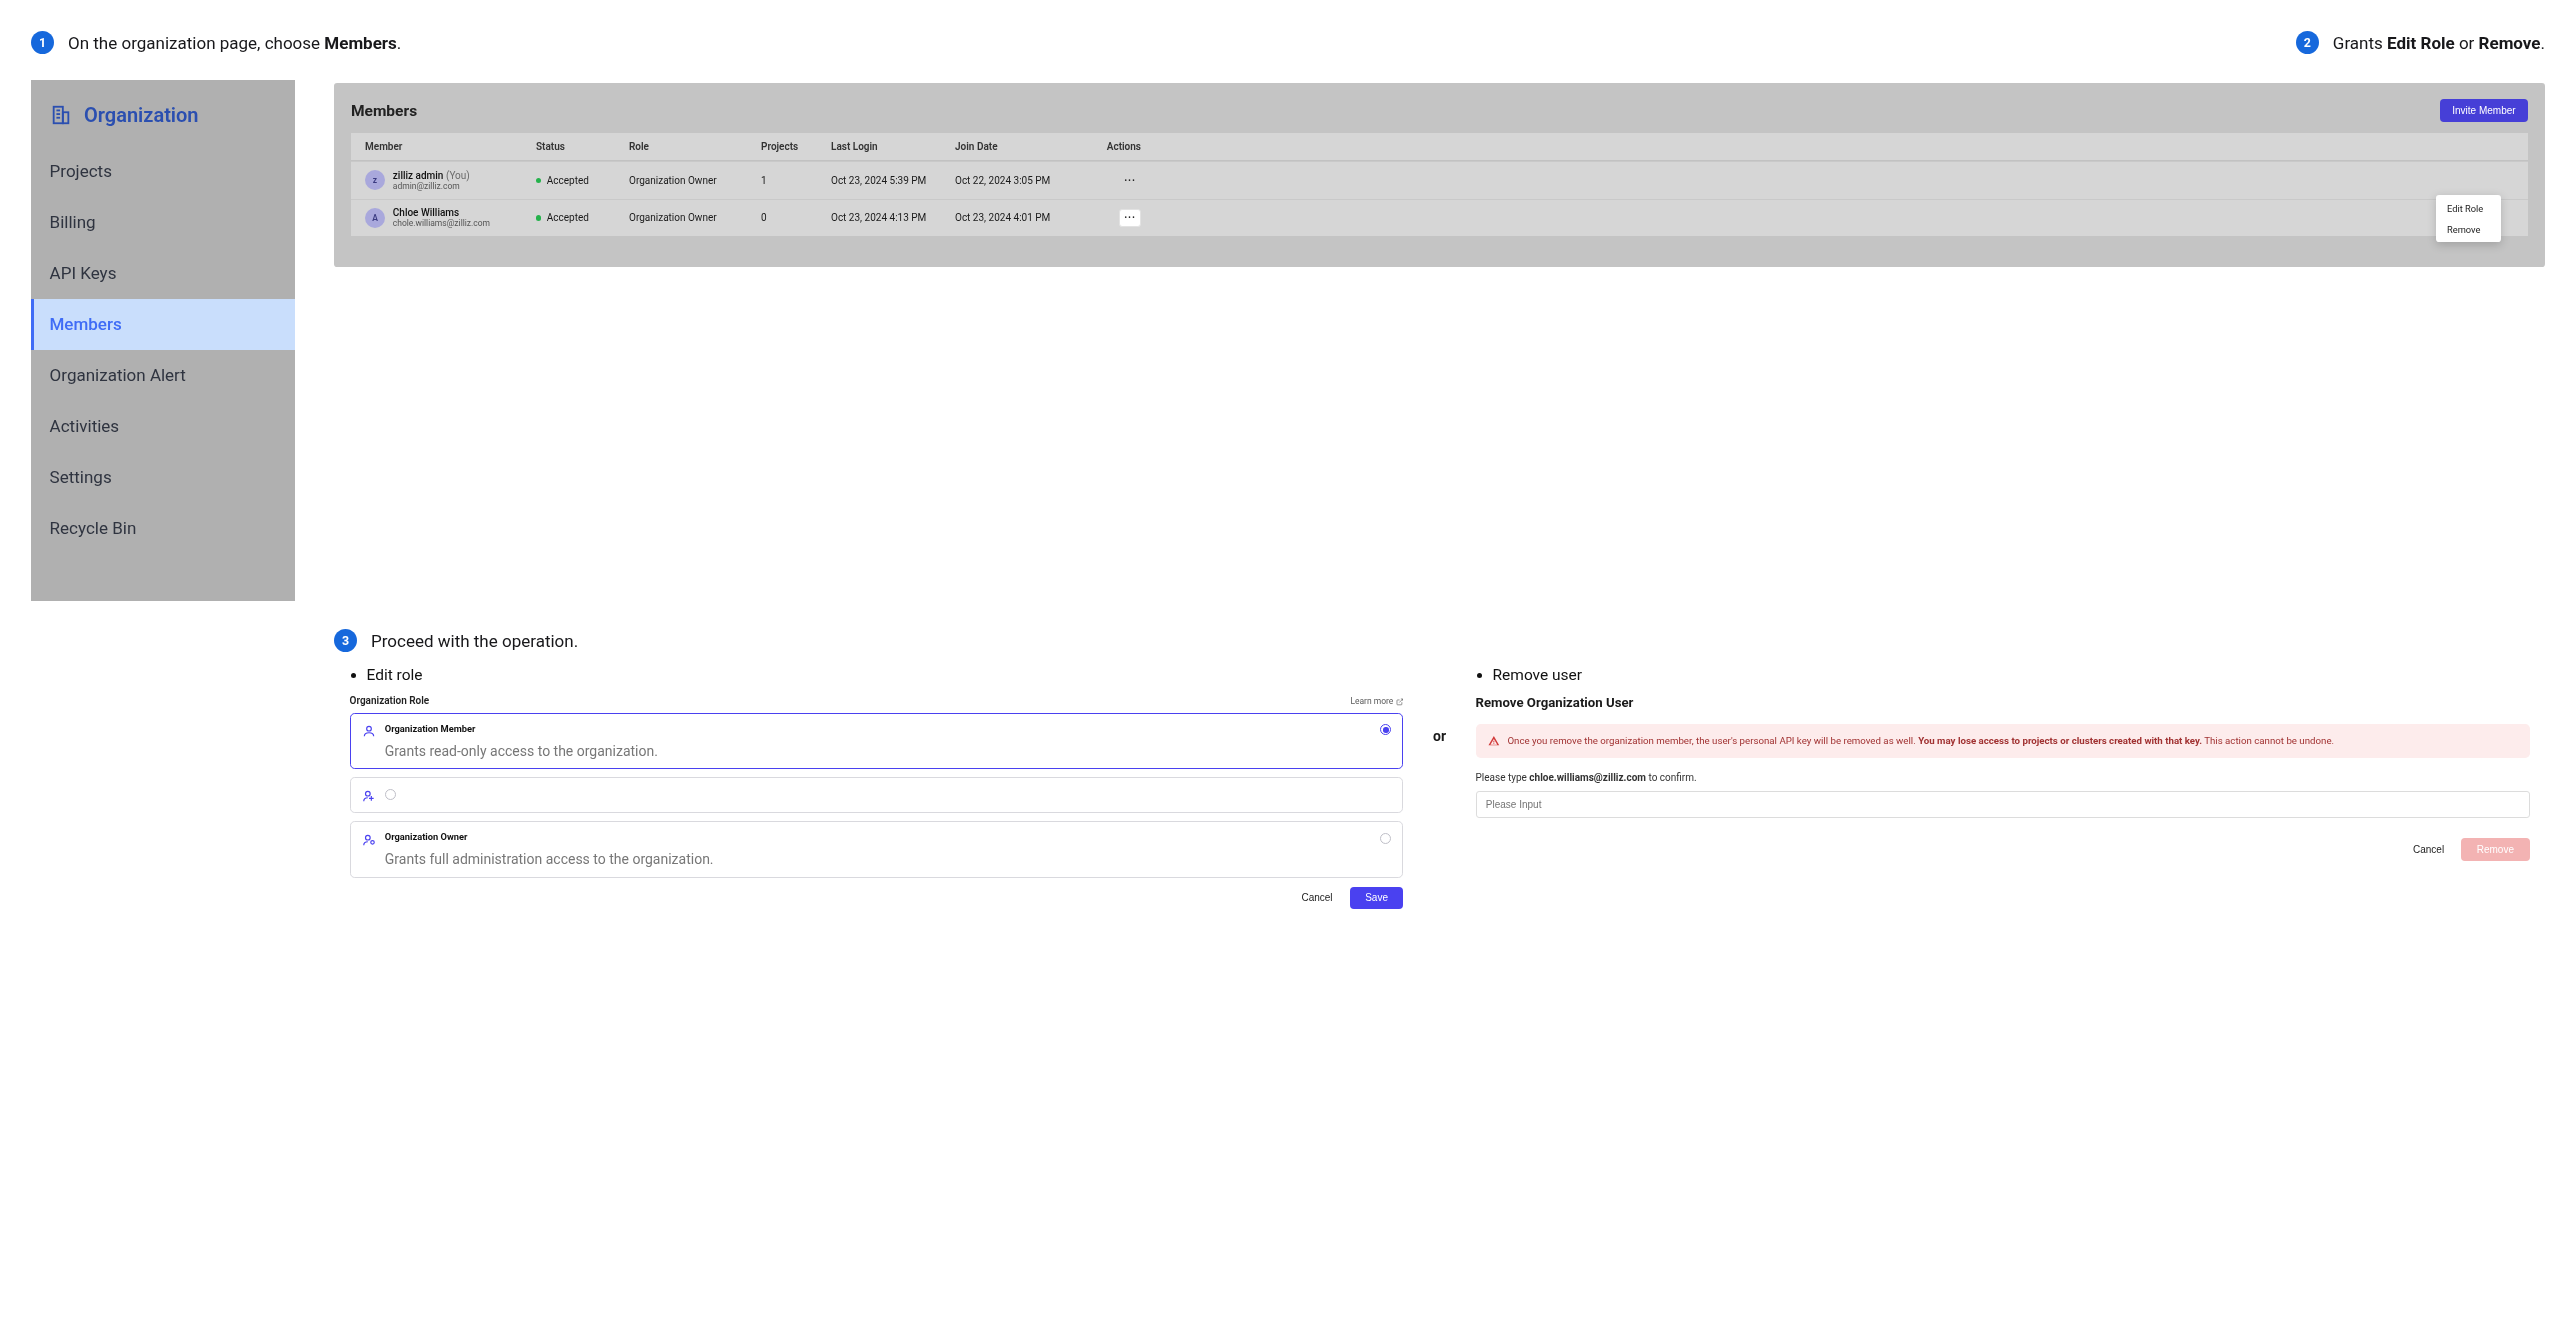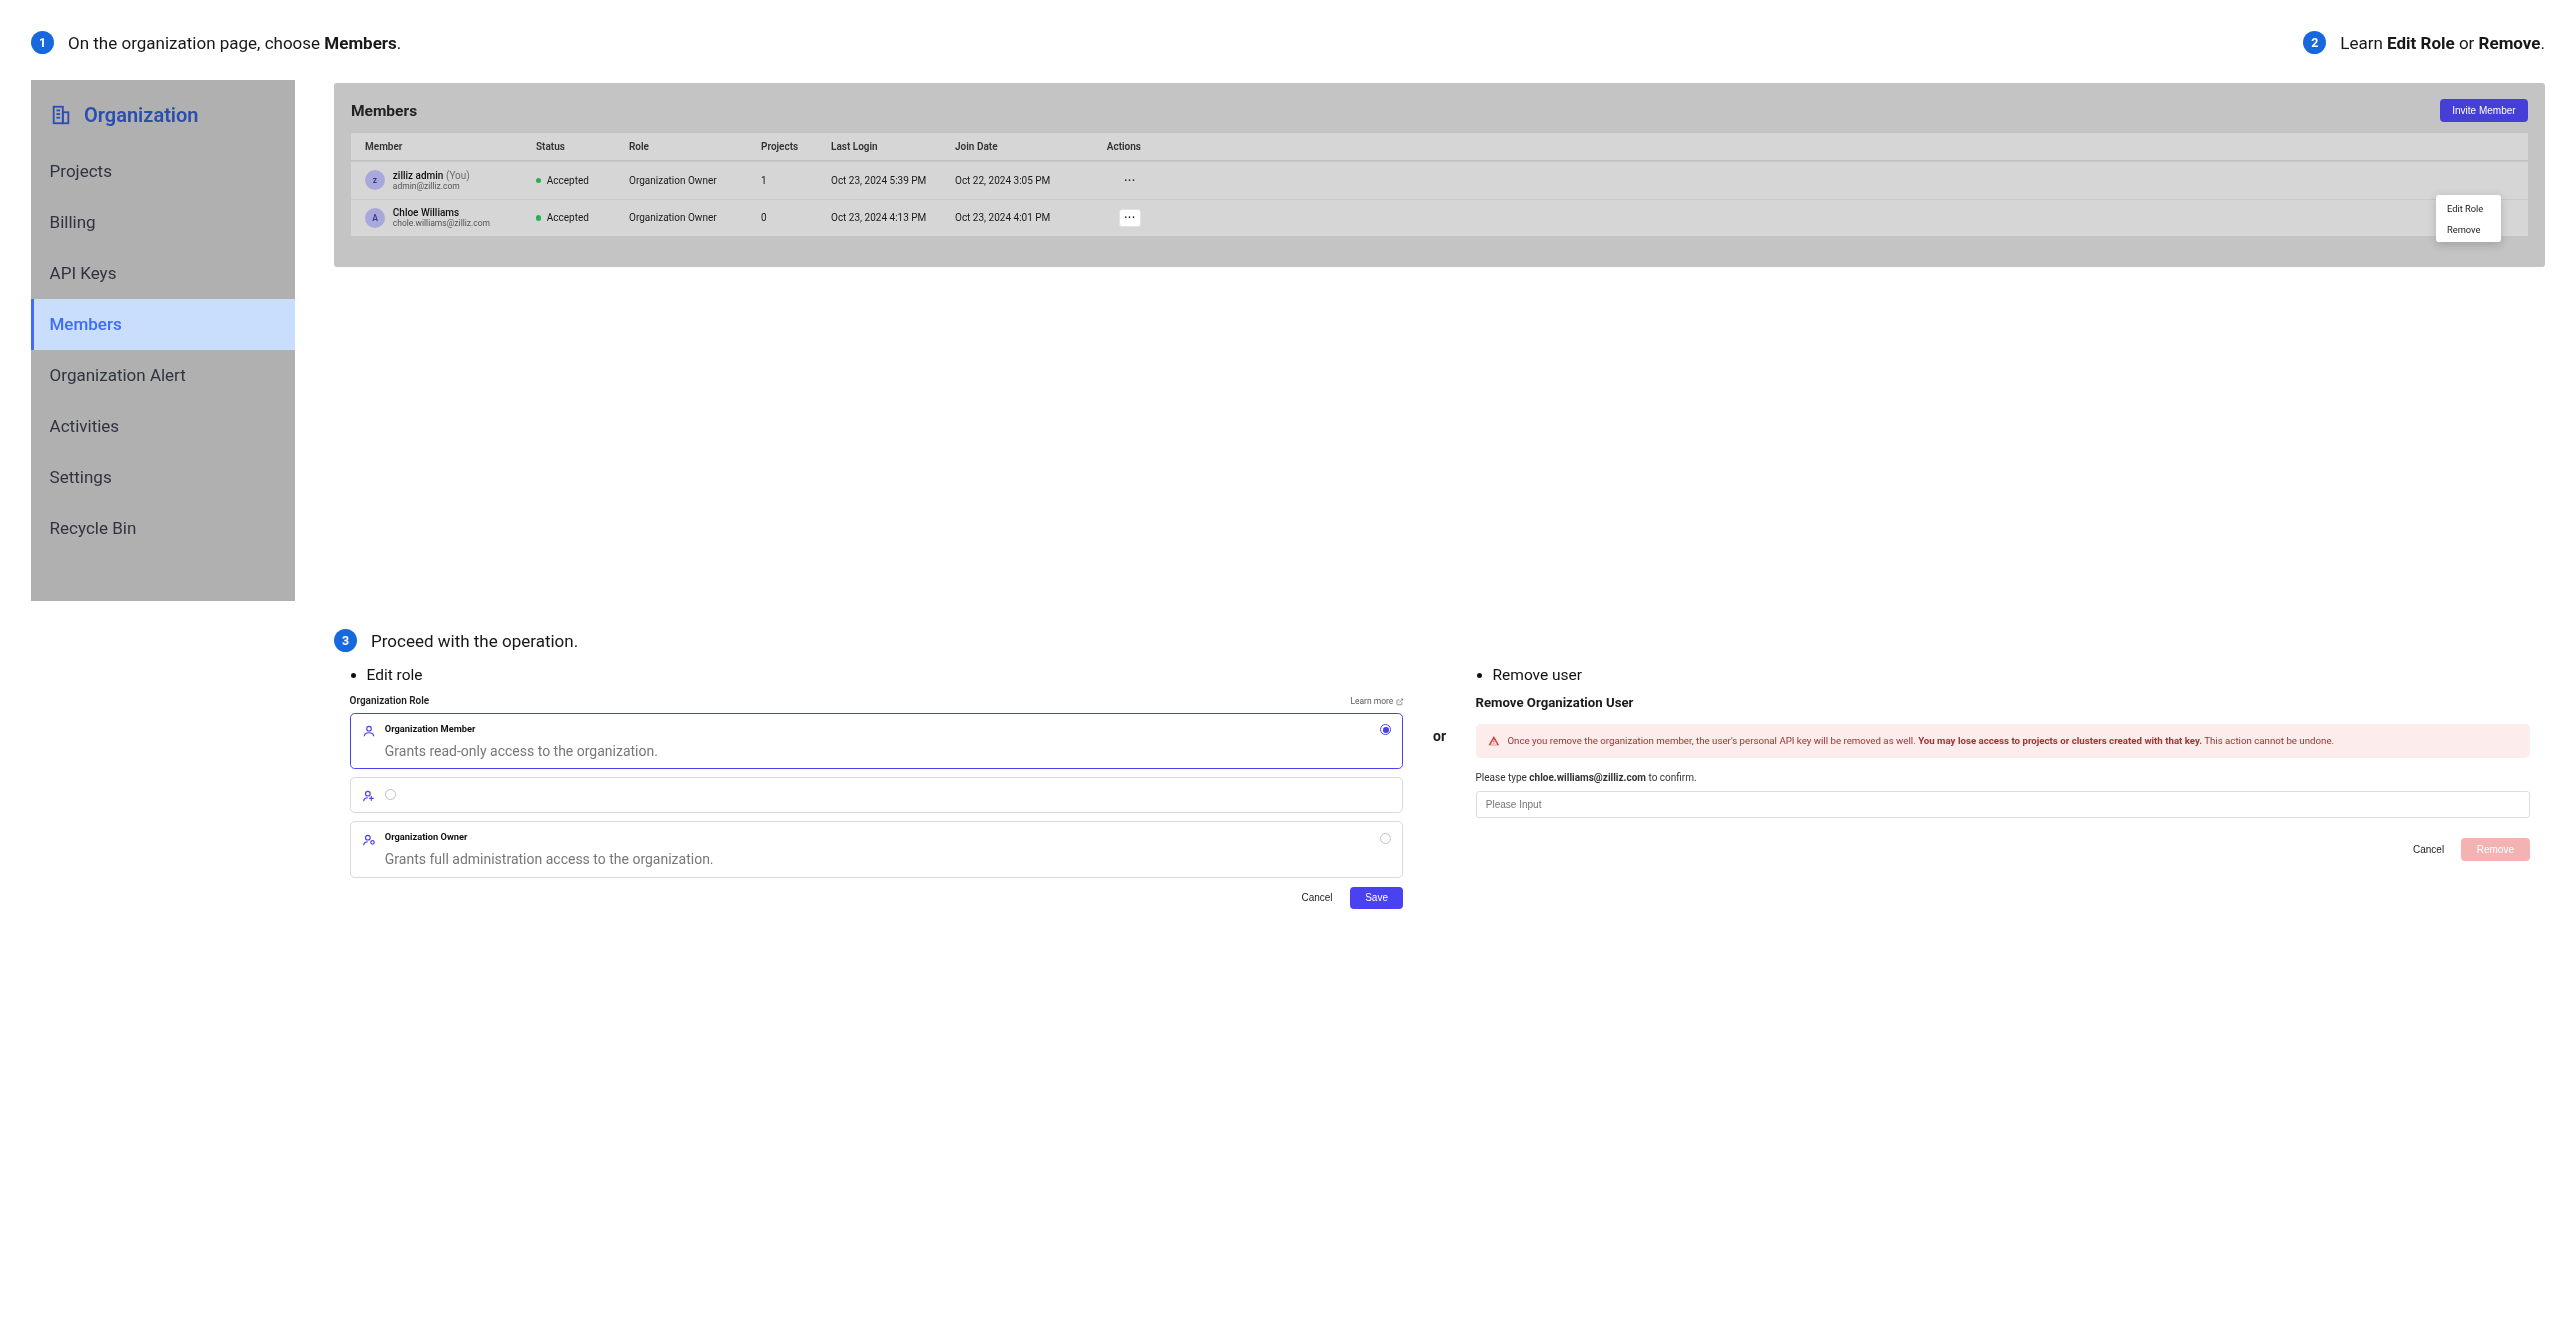--- a/index.html
+++ b/index.html
@@ -160,21 +160,21 @@
 <div style="display:flex; justify-content:space-between; align-items:center; margin-bottom:12.4px;">
   <div class="step-row">
     <div class="step-badge">1</div>
     <div class="step-text">
       <span>On the organization page, choose </span><b>Members</b><span>.</span>
     </div>
   </div>
   <div class="step-row">
     <div class="step-badge">2</div>
     <div class="step-text">
-      <span>Learn </span><b>Edit Role</b><span> or </span><b>Remove</b><span>.</span>
+      <span>Grants </span><b>Edit Role</b><span> or </span><b>Remove</b><span>.</span>
     </div>
   </div>
 </div>
 
 <div class="top-area">
 
   <div class="sidebar">
     <div class="org-header">
       <svg class="org-icon" viewBox="0 0 24 24" fill="none" stroke="currentColor" stroke-width="2">
           <rect x="4" y="3" width="10" height="18"></rect>

